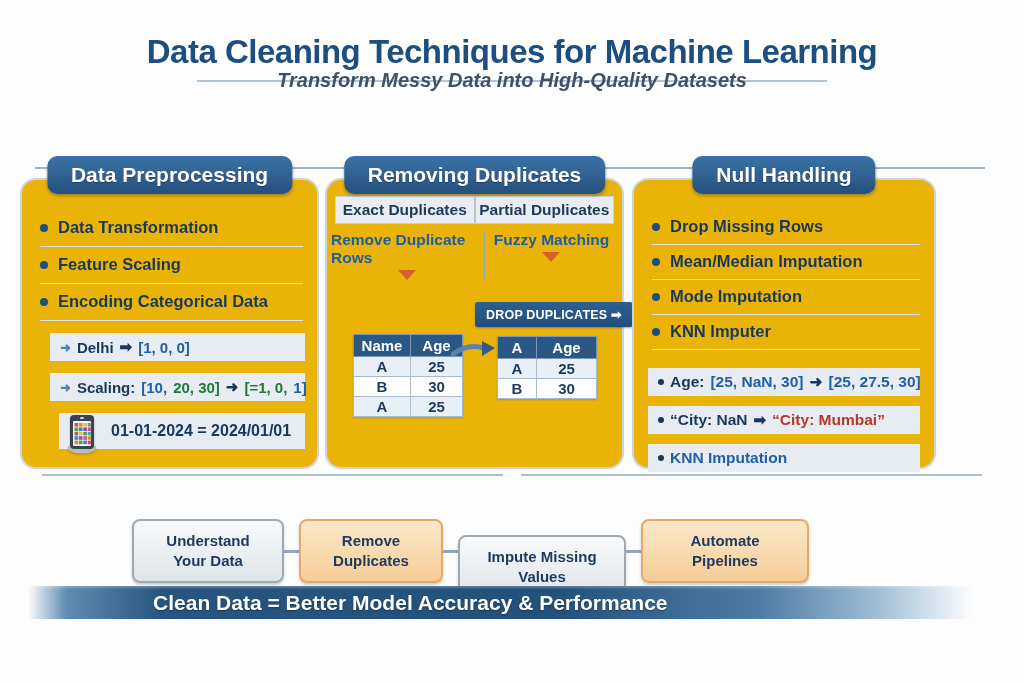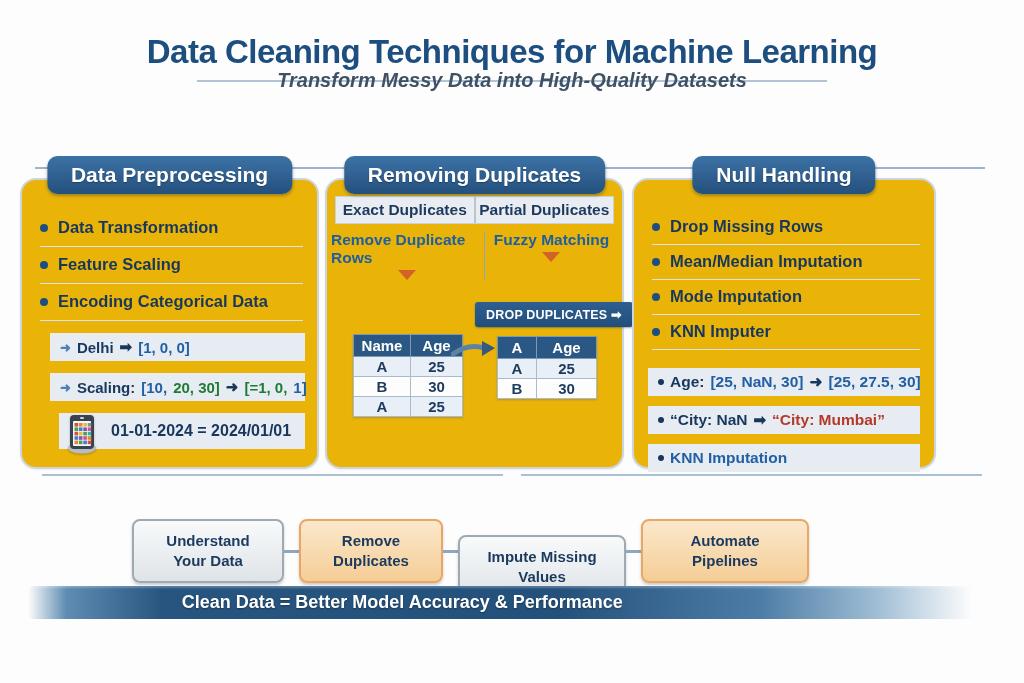--- a/index.html
+++ b/index.html
@@ -82,23 +82,23 @@
   .tip-gray   { background:linear-gradient(#f8fafb,#dfe4e8); border:2px solid #9fa9b2; }
   .tip-orange { background:linear-gradient(#fbe8cb,#f5cd96); border:2px solid #e8a765; }
   .tw1 { width:148px; } .tw2 { width:140px; } .tw3 { width:164px;margin-top:32px; } .tw4 { width:164px; }
   .conn { width:15px; height:3px; background:#8fa6bd; }
 
   
   .banner { position:absolute; top:586px; left:28px; width:964px; height:33px; border-radius:5px;
             background:linear-gradient(90deg, rgba(253,253,253,0) 0%, #5e8cb2 4%, #27557f 14%,
                        #24517c 55%, #4d7da6 76%, #9fbdd4 88%, rgba(253,253,253,0) 98%);
             box-shadow:inset 0 2px 2px rgba(255,255,255,.25); }
-  .banner-text { position:absolute; top:0; left:8px; width:76%; height:100%;
+  .banner-text { position:absolute; top:0; left:16px; width:76%; height:100%;
                  display:flex; align-items:center; justify-content:center;
-                 color:#fff; font-size:18px; font-weight:bold; text-shadow:0 1px 2px rgba(0,0,0,.35); }
+                 color:#fff; font-size:21px; font-weight:bold; text-shadow:0 1px 2px rgba(0,0,0,.35); }
 </style>
 </head>
 <body>
 
 <div class="page">
 
   <div class="title">Data Cleaning Techniques for Machine Learning</div>
   <div class="title-rule"></div>
   <div class="subtitle">Transform Messy Data into High-Quality Datasets</div>
 

